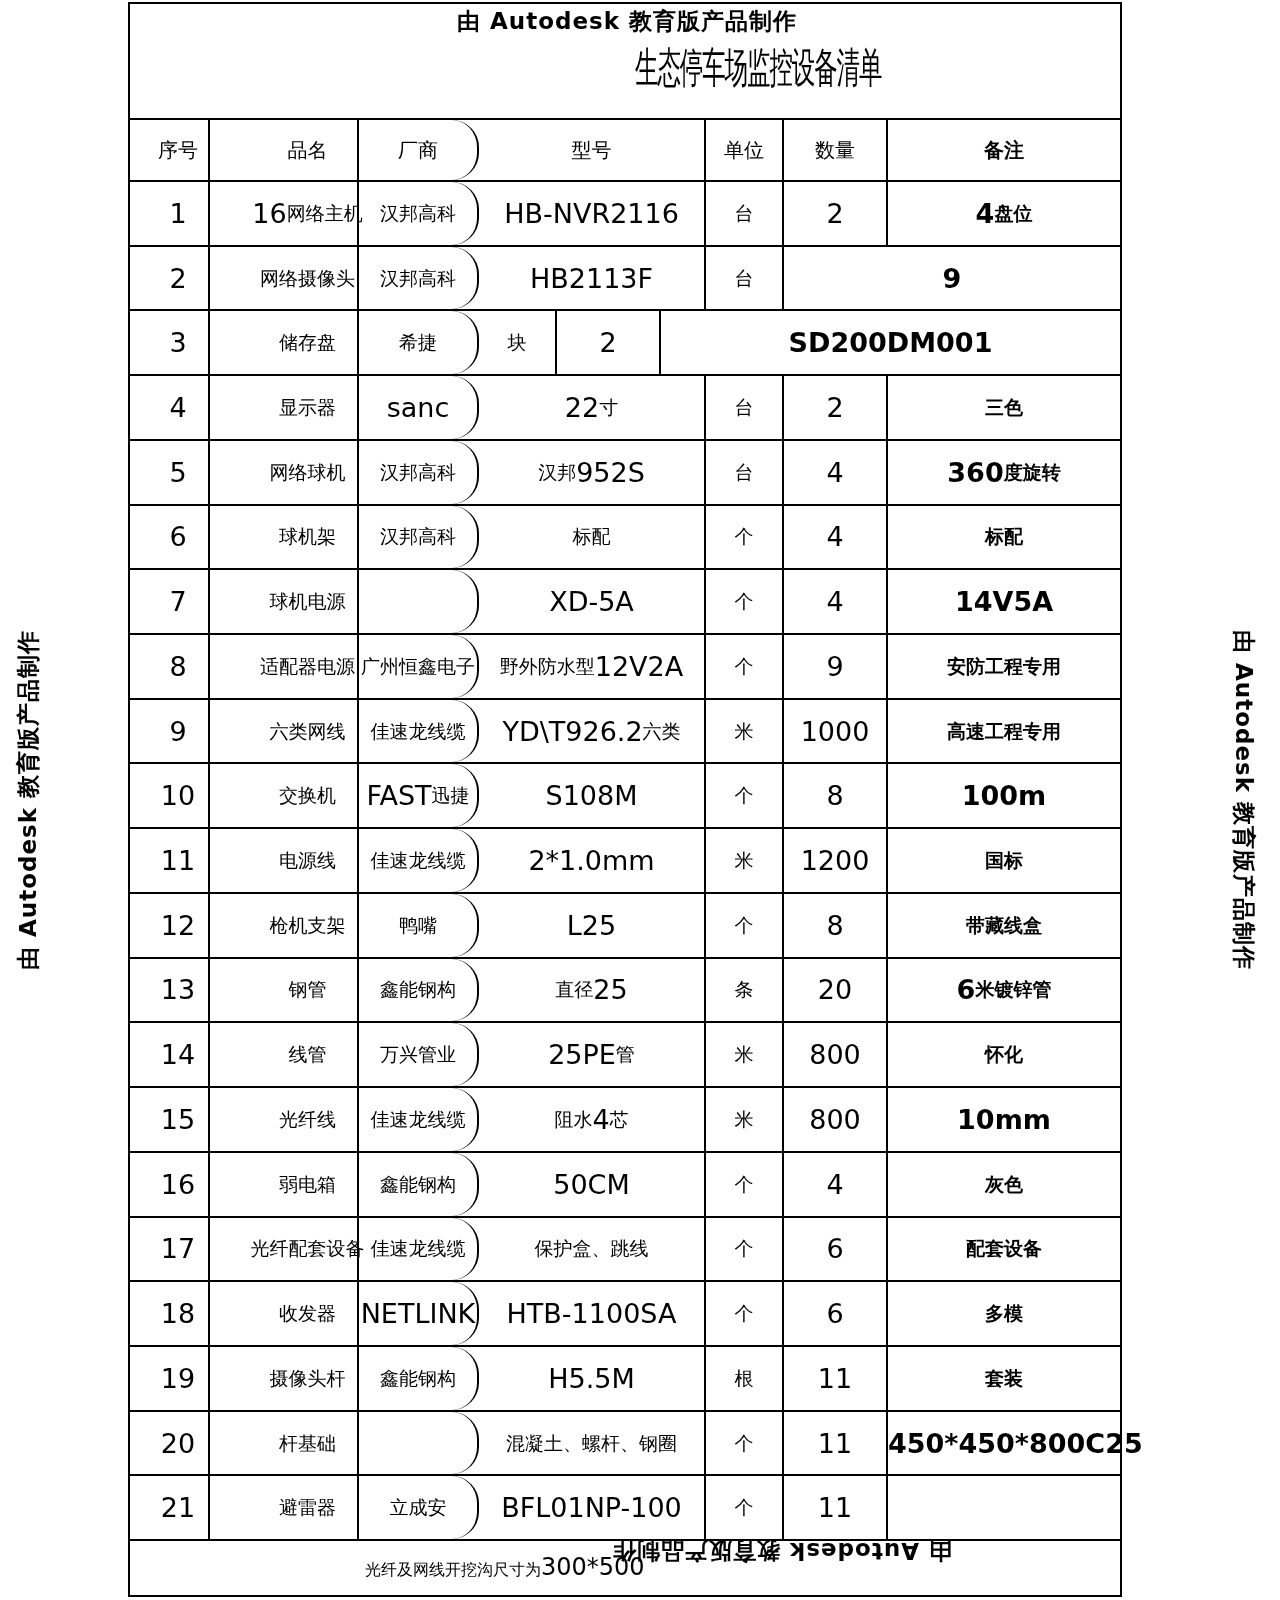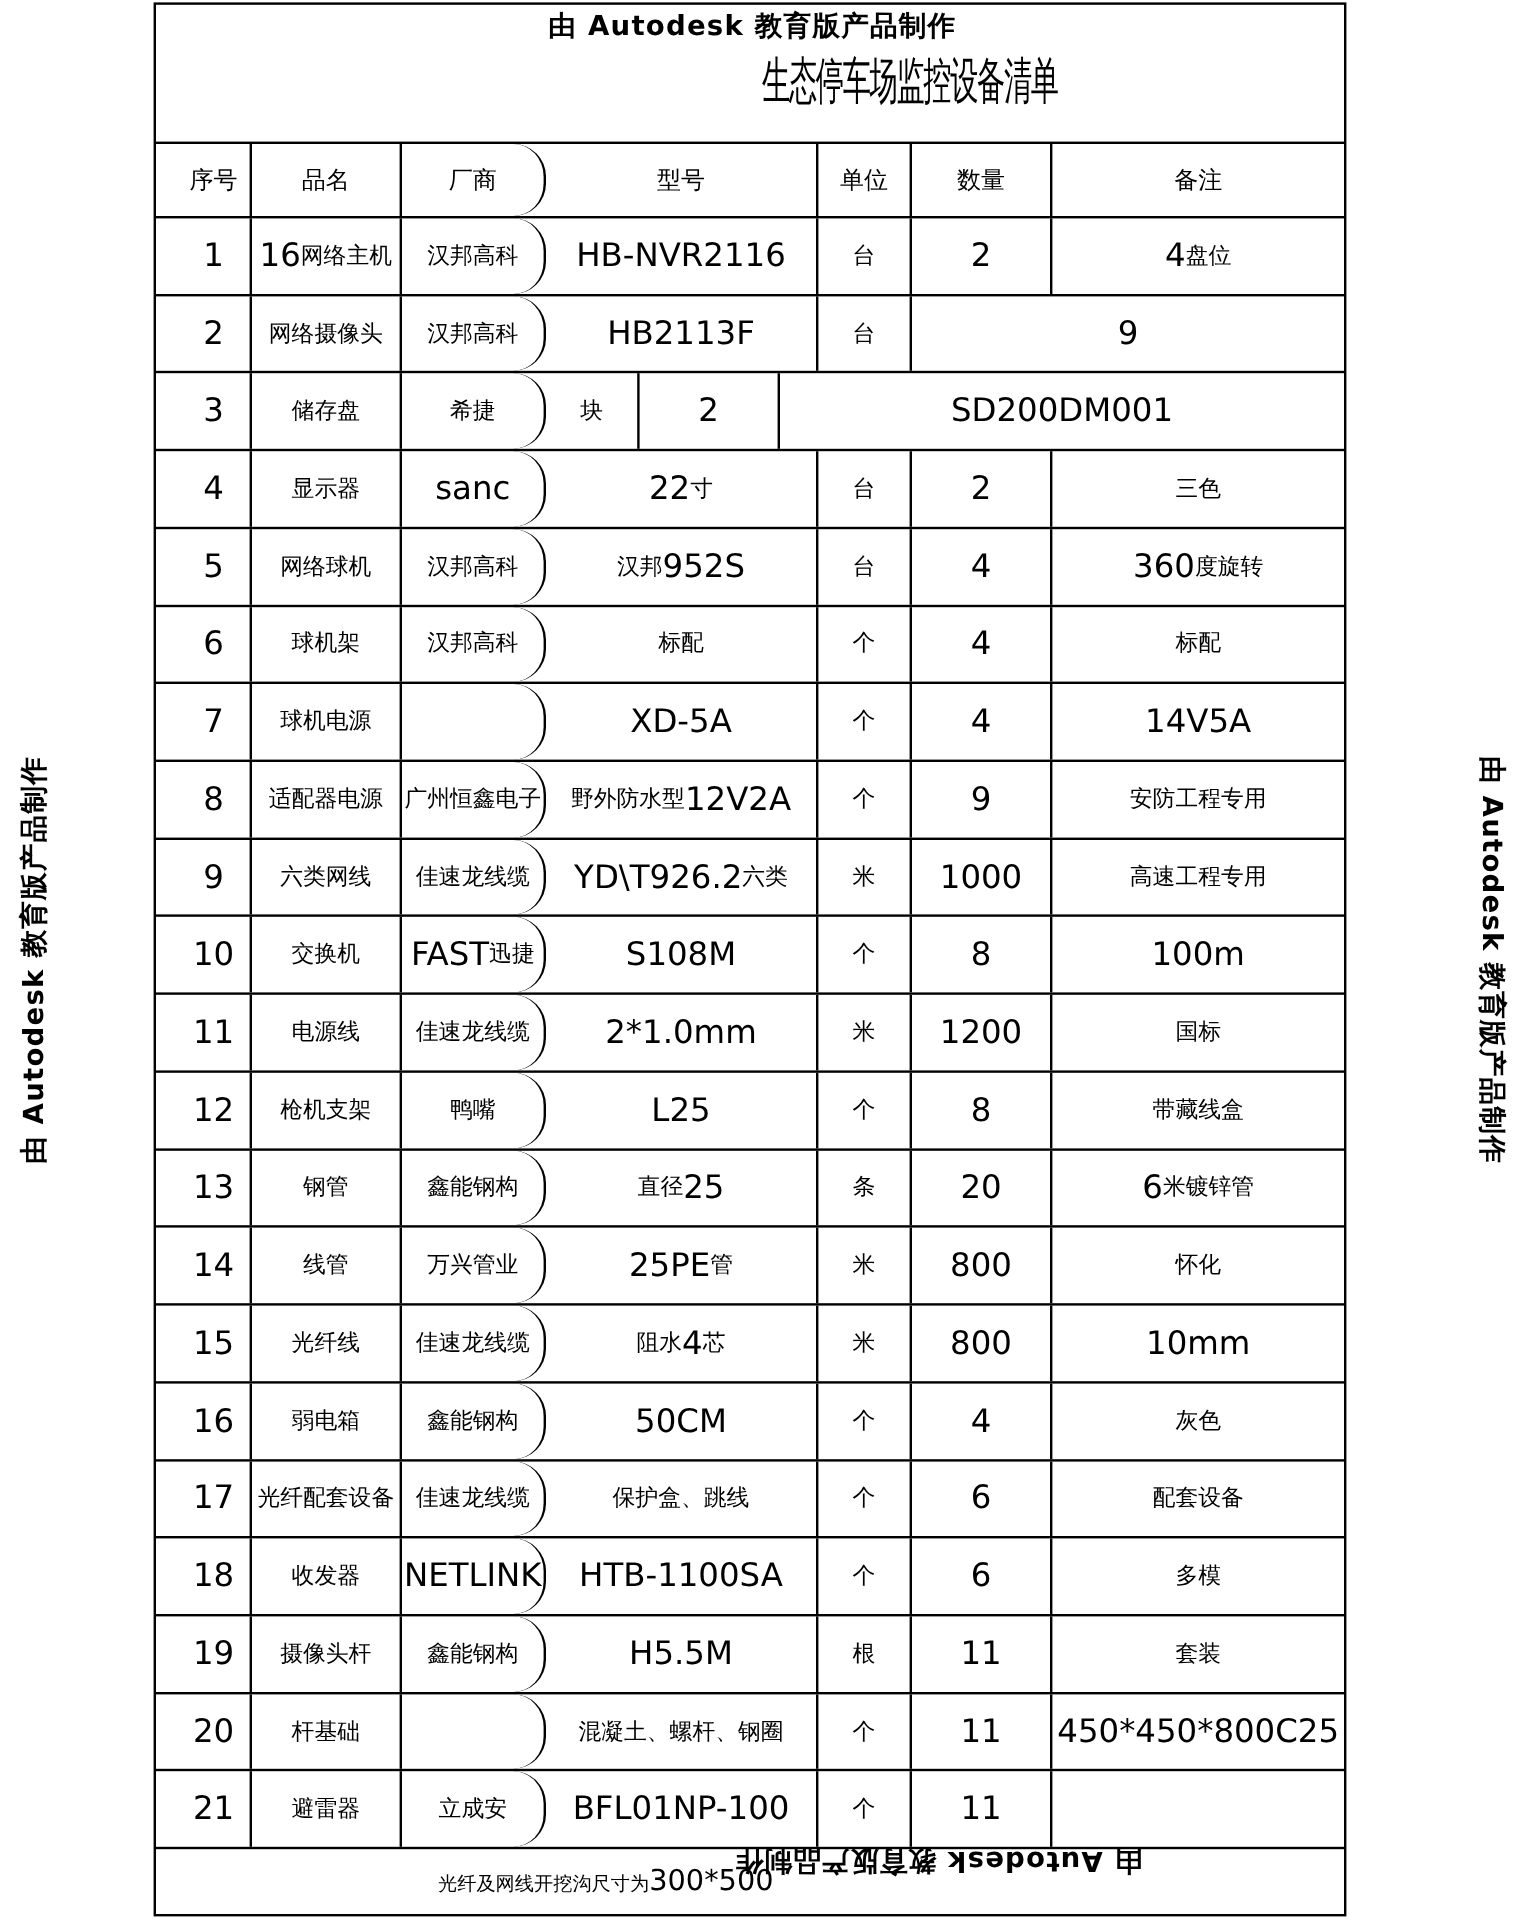--- a/index.html
+++ b/index.html
@@ -31,27 +31,27 @@
   
   .hdr-row{height:62px;flex:none;}
   .row{display:flex;border-top:2px solid #000;box-sizing:border-box;}
   .body-rows{flex:1;display:flex;flex-direction:column;}
   .body-rows .row{flex:1;}
   .cell{
     border-right:2px solid #000;box-sizing:border-box;
     display:flex;align-items:center;justify-content:center;
     white-space:nowrap;overflow:visible;font-size:19px;line-height:1;
   }
-  .cell:last-child{border-right:none;flex:1;}
+  .cell:last-child{border-right:none;flex:1;font-weight:bold;}
   .c0{width:80px;flex:none;padding-left:18px;}
-  .c1{width:125px;flex:none;}
+  .c1{width:101px;flex:none;margin-left:48px;}
   .c2{width:120px;flex:none;border-radius:27px;}
   .c3{width:227px;flex:none;}
   .c4{width:78px;flex:none;}
-  .c5{width:117px;flex:none;}
+  .c5{width:104px;flex:none;}
   .lat{font-size:27px;line-height:1;}
   .hdr-row .cell{font-size:20px;}
   
   .footer-row{height:56px;flex:none;border-top:2px solid #000;position:relative;box-sizing:border-box;}
   .footer-note{position:absolute;left:235px;top:12px;white-space:nowrap;}
   .footer-note .pfx{font-size:16px;}
   .footer-note .val{font-size:24px;}
 </style>
 </head>
 <body>

